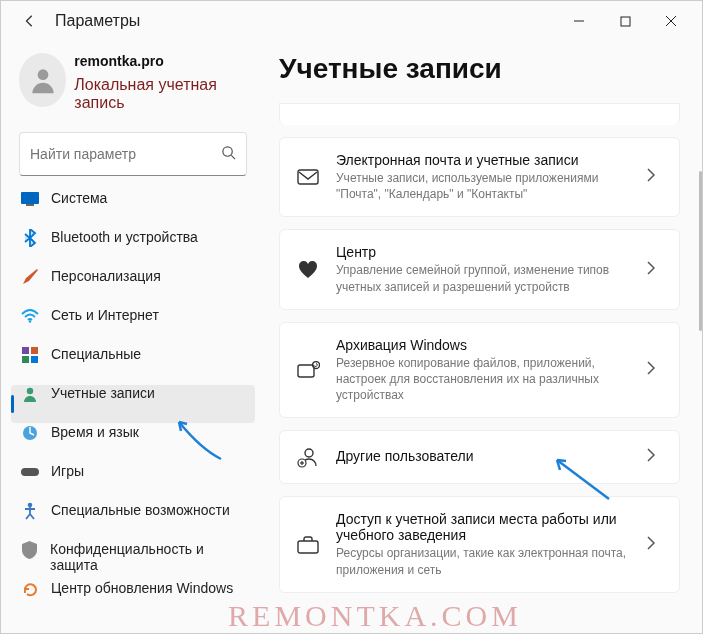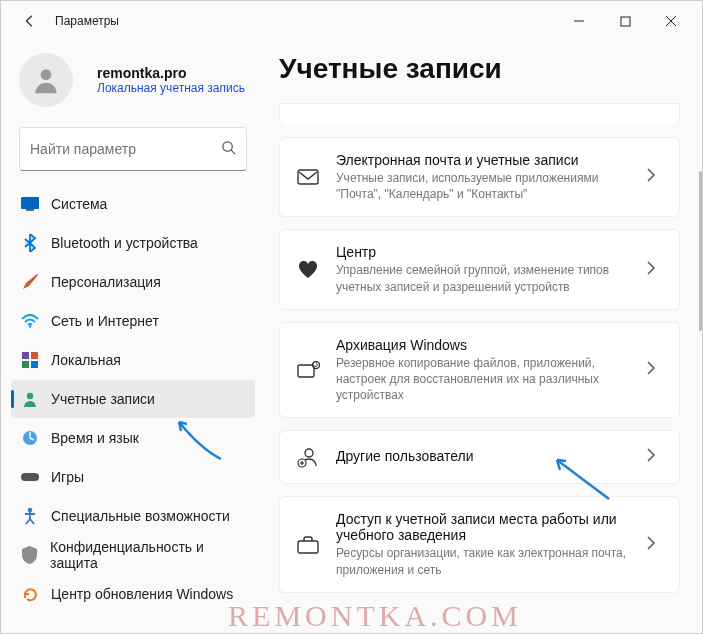--- a/index.html
+++ b/index.html
@@ -1,33 +1,33 @@
 <!DOCTYPE html>
 <html><head>
 <meta charset="utf-8">
 <style>
   * { box-sizing: border-box; margin: 0; padding: 0; }
   body { font-family: "Segoe UI", sans-serif; background: #fafafa; width: 703px; height: 634px; overflow: hidden; position: relative; border: 1px solid #ccc; }
   .titlebar { height: 40px; display: flex; align-items: center; padding: 0 8px; background: #fafafa; }
   .title-left { display: flex; align-items: center; gap: 16px; padding-left: 12px; }
   .title-back { width: 18px; height: 18px; display:flex; align-items:center; justify-content:center; color:#333; cursor:pointer; }
-  .title-label { font-size: 12px; color: #222; }
+  .title-label { font-size: 16px; color: #222; }
   .title-controls { margin-left: auto; display: flex; }
   .title-btn { width: 46px; height: 32px; display:flex; align-items:center; justify-content:center; color:#222; cursor:pointer; }
   .layout { display: flex; height: calc(100% - 40px); }
   .sidebar { width: 260px; padding: 12px 6px 12px 10px; overflow: hidden; }
-  .user-block { display:flex; align-items:center; gap: 24px; padding: 0 8px 16px 8px; }
+  .user-block { display:flex; gap: 8px; padding: 0 8px 16px 8px; }
   .avatar { width: 54px; height: 54px; border-radius: 50%; background: #e9e9e9; display:flex; align-items:center; justify-content:center; }
   .avatar svg { width: 32px; height: 32px; fill:#9a9a9a; }
   .user-name { font-size: 14px; font-weight: 600; color:#111; }
-  .user-sub { font-size: 12px; color:#1d4ed8; }
+  .user-sub { font-size: 16px; color:#7f1d1d;margin-top:7px; }
   .search-box { margin: 4px 8px 14px 8px; height: 44px; background:#fff; border:1px solid #e0e0e0; border-bottom:1px solid #888; border-radius:4px; display:flex; align-items:center; padding:0 10px; }
   .search-box input { flex:1; border:none; outline:none; font-size:14px; background:transparent; }
   .nav-list { display:flex; flex-direction:column; gap:1px; }
-  .nav-item { display:flex; align-items:center; gap:12px; height:38px; padding:0 10px; border-radius:4px; cursor:pointer; font-size:14px; color:#222; }
+  .nav-item { display:flex; align-items:flex-start; gap:12px; height:38px; padding:0 10px; border-radius:4px; cursor:pointer; font-size:14px; color:#222; }
   .nav-item.active { background:#eaeaea; position:relative; }
   .nav-item.active::before { content:""; position:absolute; left:0; top:10px; bottom:10px; width:3px; background:#0067c0; border-radius:2px; }
   .nav-icon { width:18px; height:18px; display:flex; align-items:center; justify-content:center; }
   .main { flex:1; padding: 12px 22px 0 18px; position:relative; overflow:hidden; }
   .page-title { font-size: 28px; font-weight:600; color:#111; margin-bottom:18px; }
   .card-list { display:flex; flex-direction:column; gap:12px; }
   .card-stub { height:22px; background:#fff; border:1px solid #eee; border-bottom:none; border-radius:0 0 6px 6px; }
   .card { background:#fff; border:1px solid #eee; border-radius:6px; padding:14px 16px; display:flex; align-items:center; gap:16px; cursor:pointer; }
   .card-icon { width:24px; height:24px; display:flex; align-items:center; justify-content:center; flex-shrink:0; color:#333; }
   .card-body { flex:1; min-width:0; }
@@ -133,21 +133,21 @@
       </div>
       <div class="nav-item">
         <span class="nav-icon">
             <svg width="16" height="16" viewBox="0 0 16 16">
               <rect x="0" y="0" width="7" height="7" fill="#6b4ba3"></rect>
               <rect x="9" y="0" width="7" height="7" fill="#c95b2e"></rect>
               <rect x="0" y="9" width="7" height="7" fill="#2e8b57"></rect>
               <rect x="9" y="9" width="7" height="7" fill="#0078d4"></rect>
             </svg>
           </span>
-        <span>Локальная</span>
+        <span>Специальные</span>
       </div>
       <div class="nav-item active">
         <span class="nav-icon">
             <svg width="16" height="16" viewBox="0 0 16 16">
               <circle cx="8" cy="5" r="3.2" fill="#3a9b6e"></circle>
               <path d="M2 16c0-3.3 2.7-6 6-6s6 2.7 6 6" fill="#3a9b6e"></path>
             </svg>
           </span>
         <span>Учетные записи</span>
       </div>

